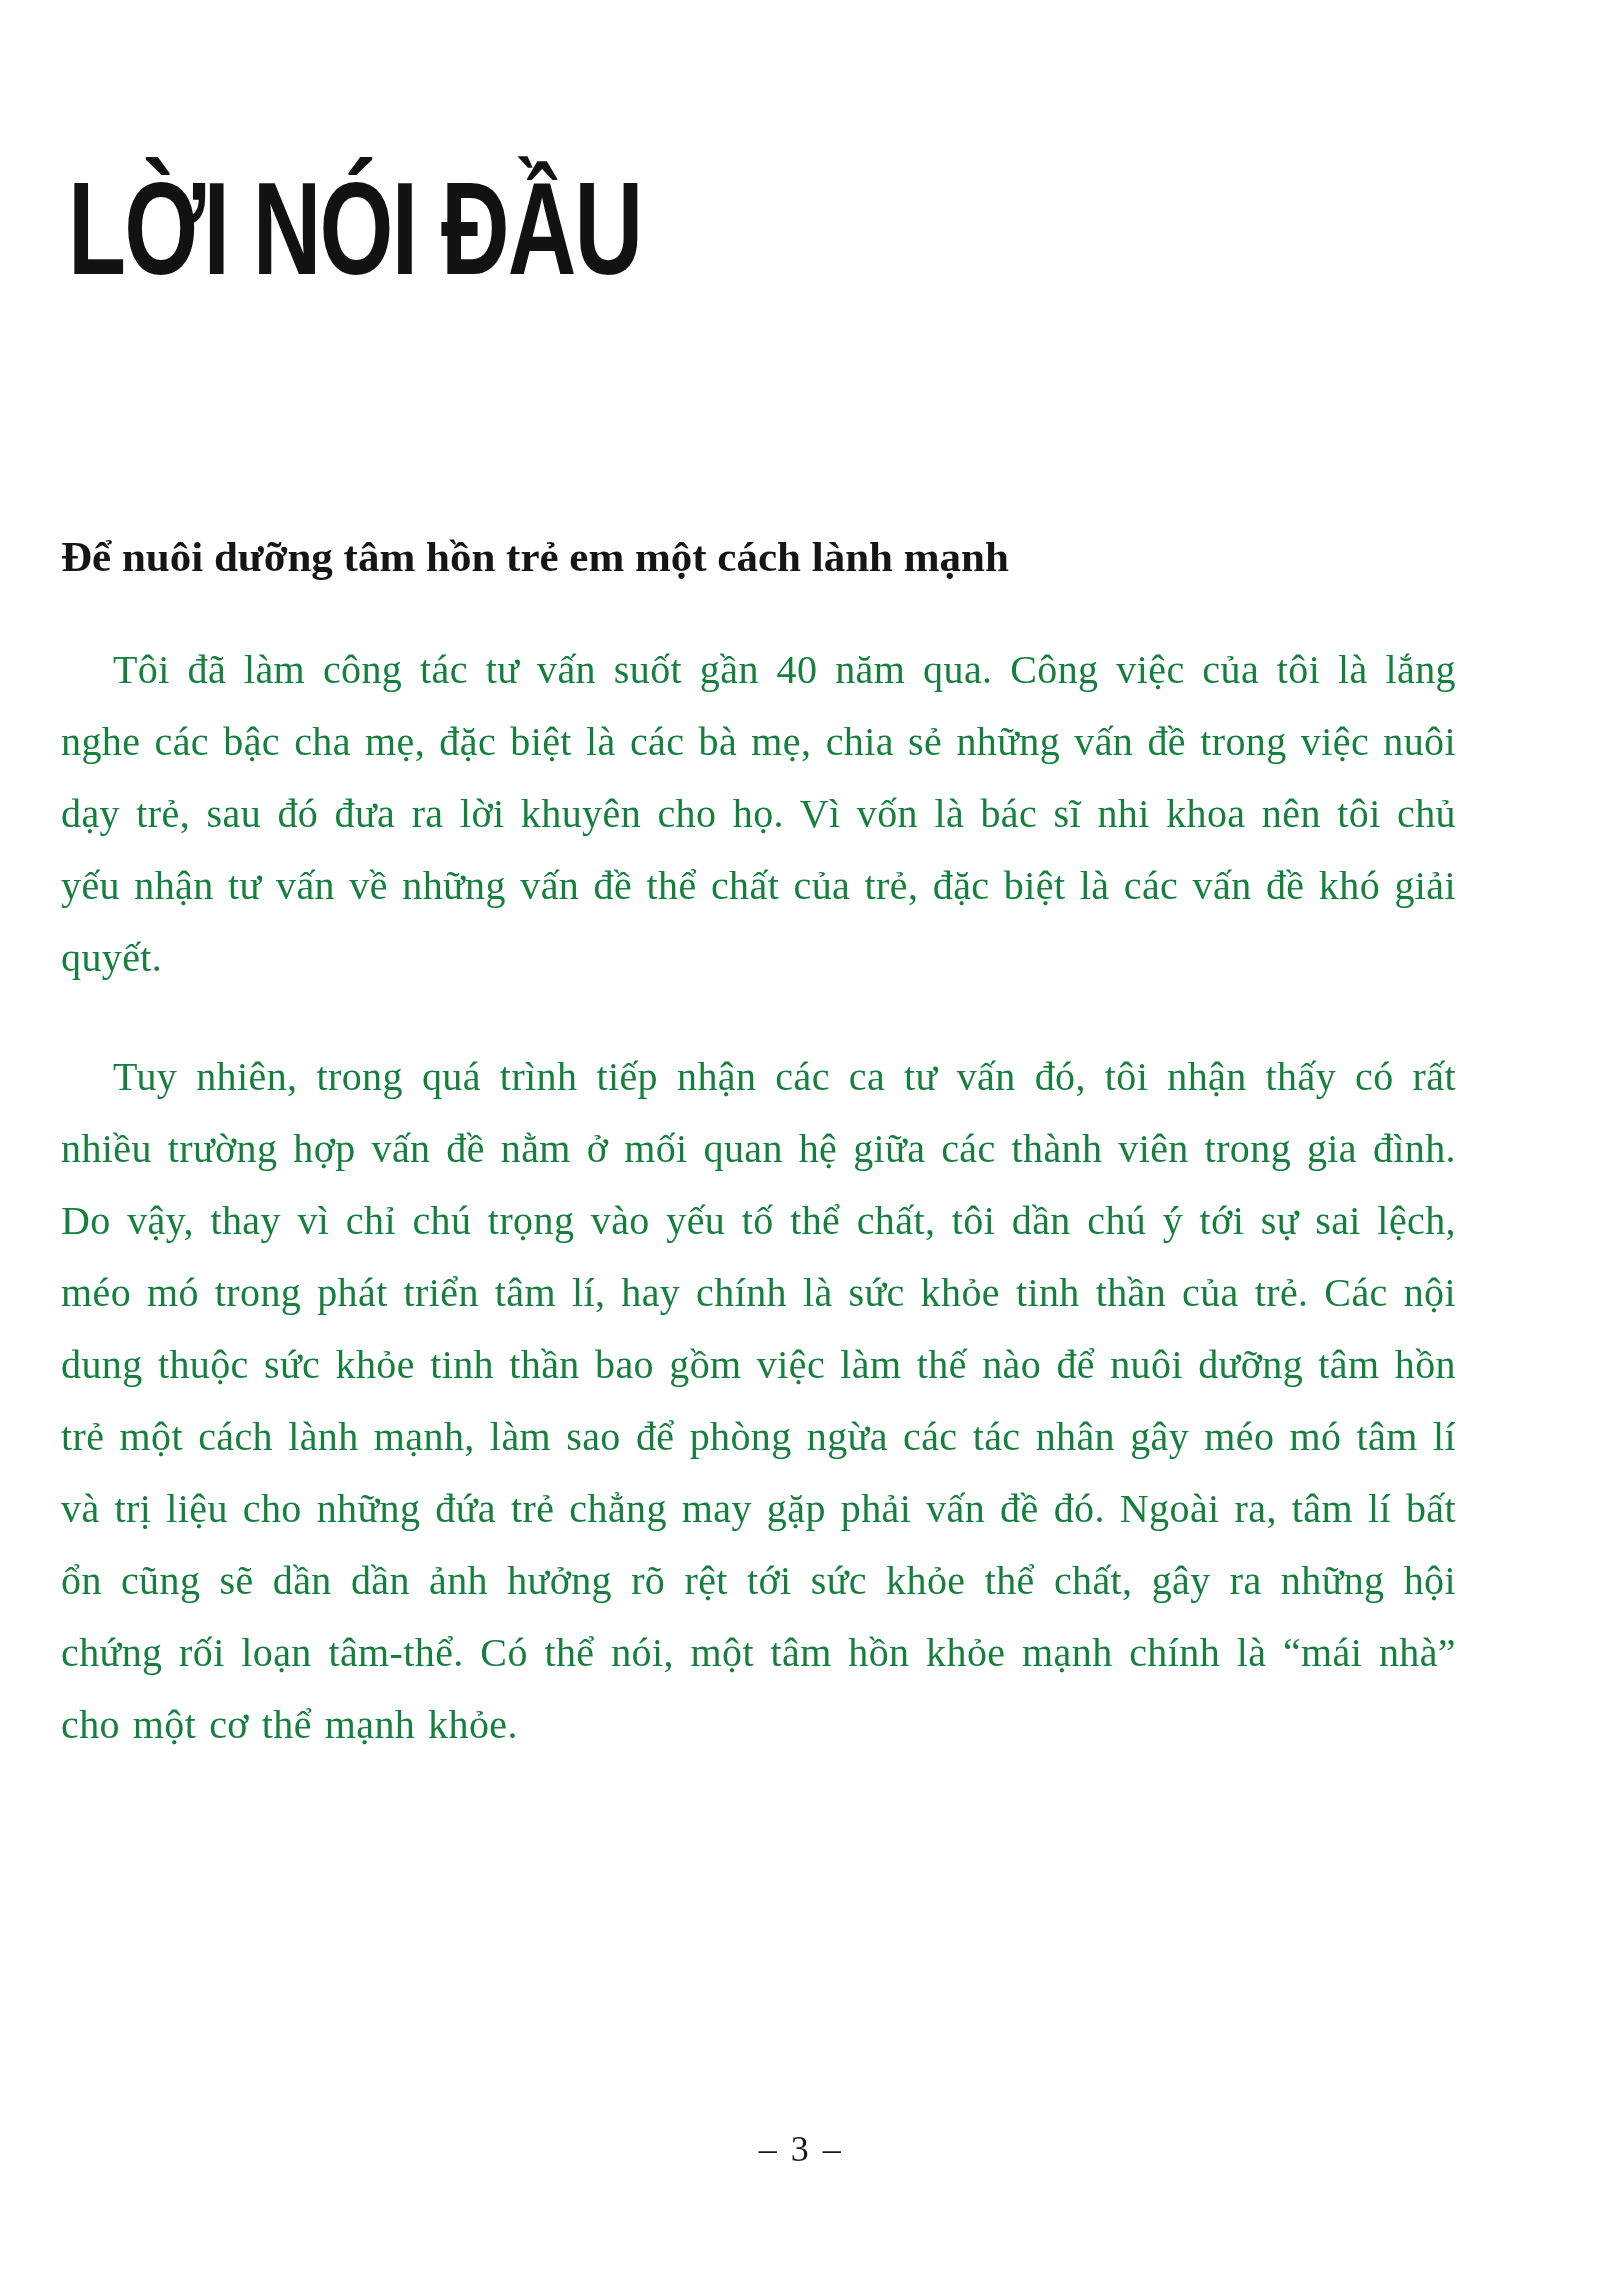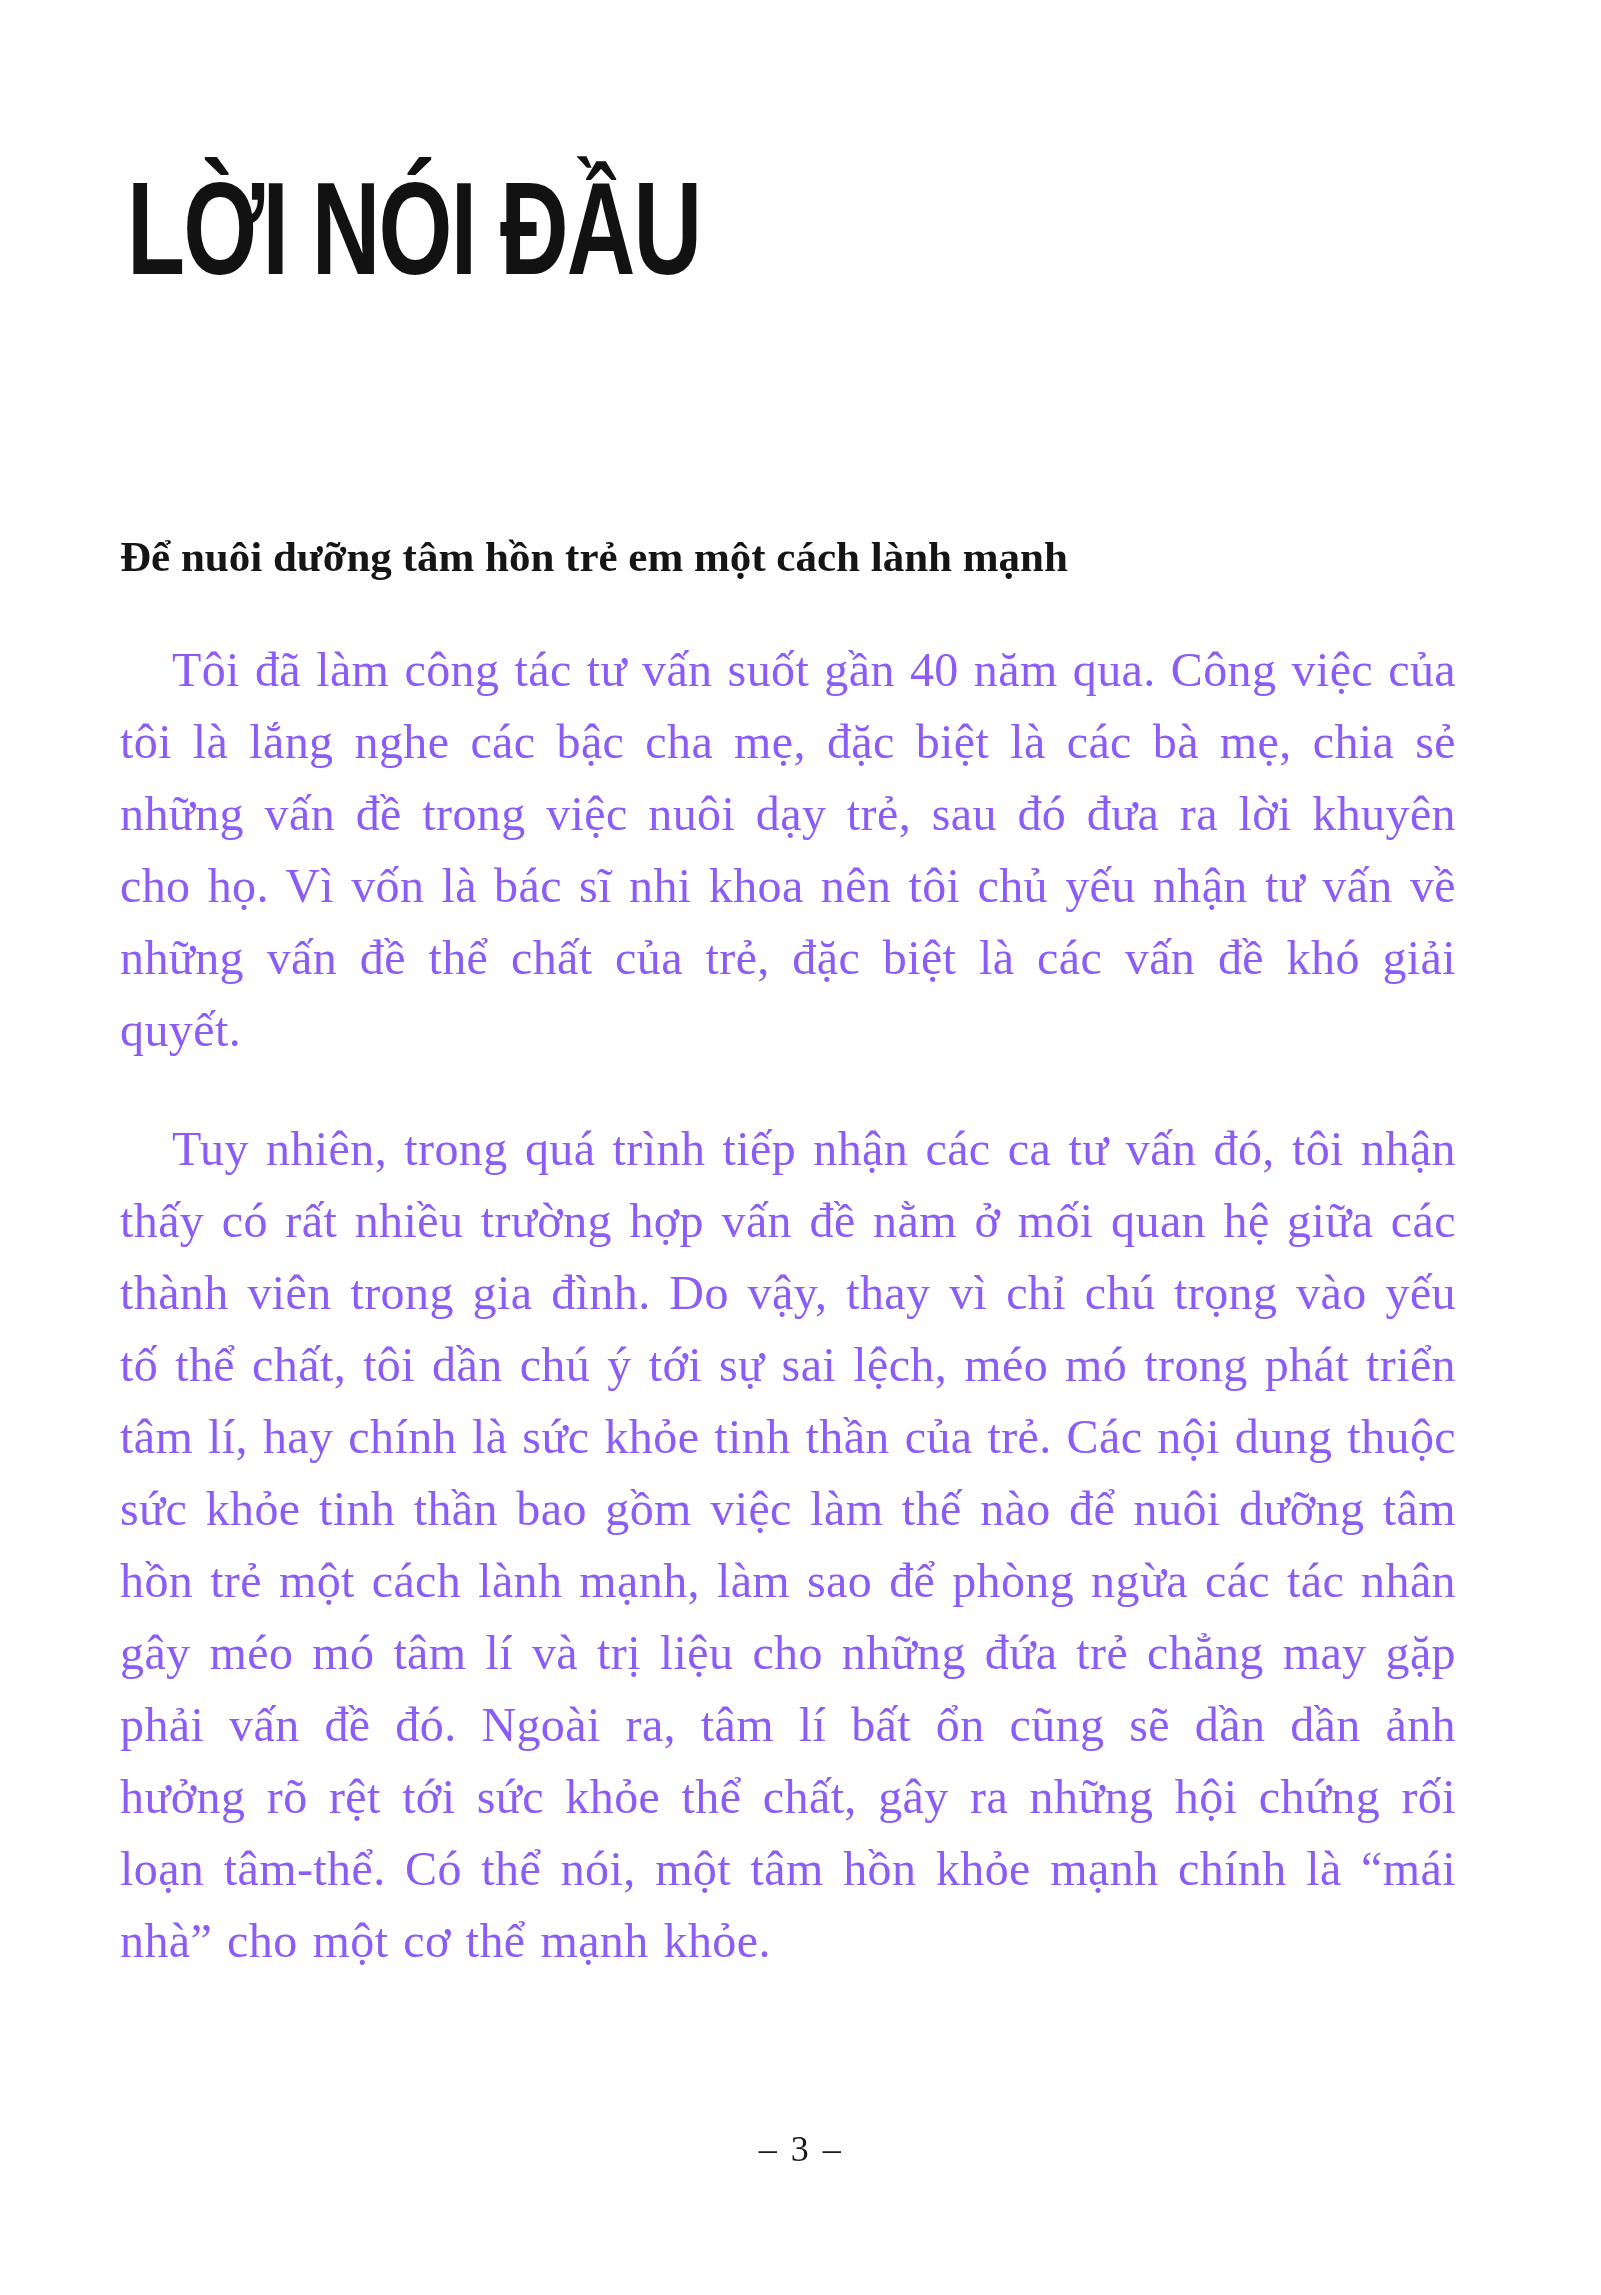--- a/index.html
+++ b/index.html
@@ -8,21 +8,21 @@
     background: #ffffff;
   }
   .page {
     position: relative;
     width: 1602px;
     height: 2295px;
     background: #ffffff;
     color: #161616;
     font-family: "Liberation Serif", serif;
     box-sizing: border-box;
-    padding: 163px 132px 0 120px;
+    padding: 163px 132px 0 61px;
     overflow: hidden;
   }
   .title {
     margin: 0 0 0 6.7px;
     font-family: "Liberation Sans", sans-serif;
     font-weight: bold;
     font-size: 132px;
     line-height: 1.0;
     letter-spacing: -2.5px;
     white-space: nowrap;
@@ -32,27 +32,27 @@
   }
   .heading {
     margin: 235px 0 8px 0;
     font-size: 43px;
     font-weight: bold;
     line-height: 1.25;
     color: #151515;
   }
   .body-para {
     margin: 50px 14px 0 0;
-    font-size: 48px;
+    font-size: 40px;
     line-height: 72px;
     text-align: justify;
     text-indent: 52px;
     letter-spacing: 0.4px;
     word-spacing: 2.5px;
-    color: #8b5cf6;
+    color: #15803d;
   }
   .body-para + .body-para {
     margin-top: 47px;
   }
   .page-number {
     position: absolute;
     left: 0;
     bottom: 125px;
     width: 100%;
     text-align: center;

